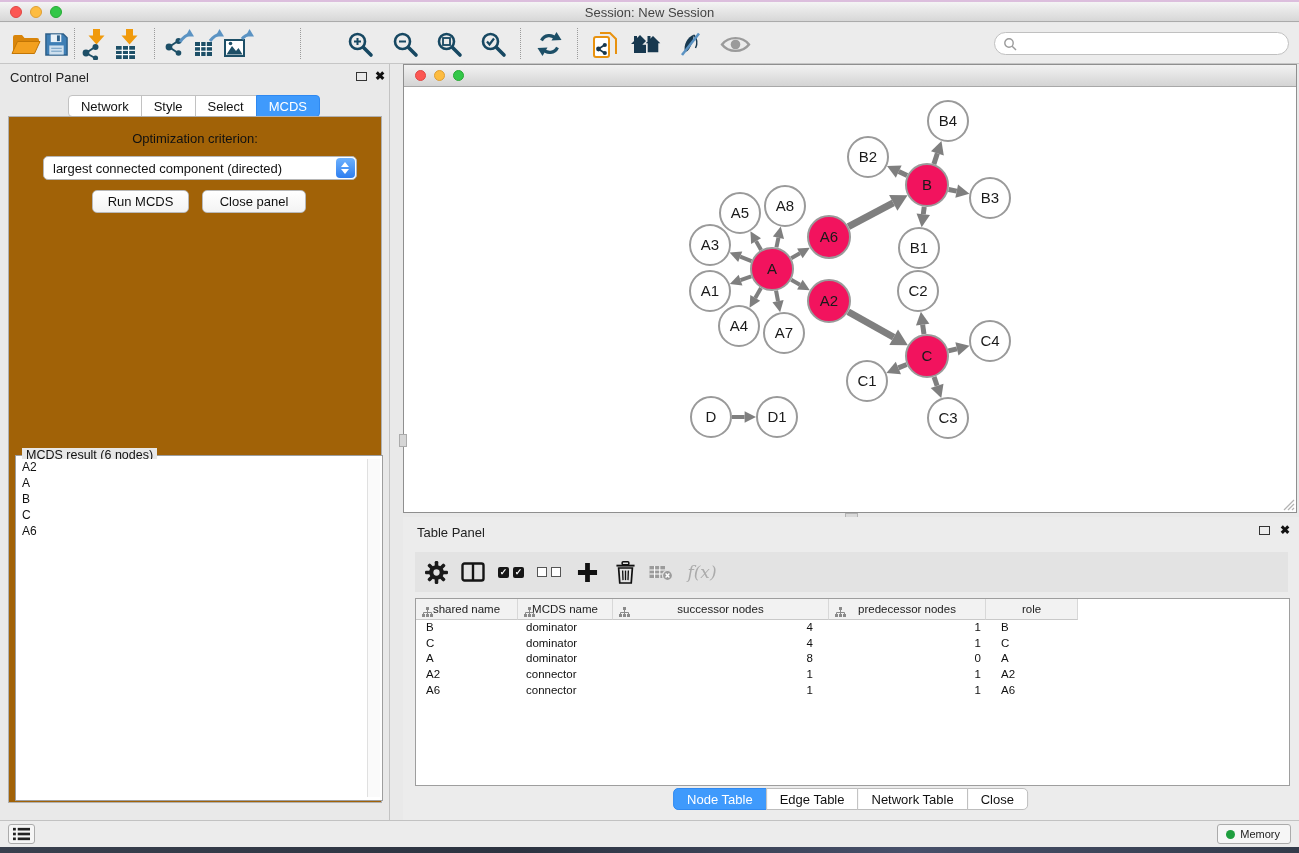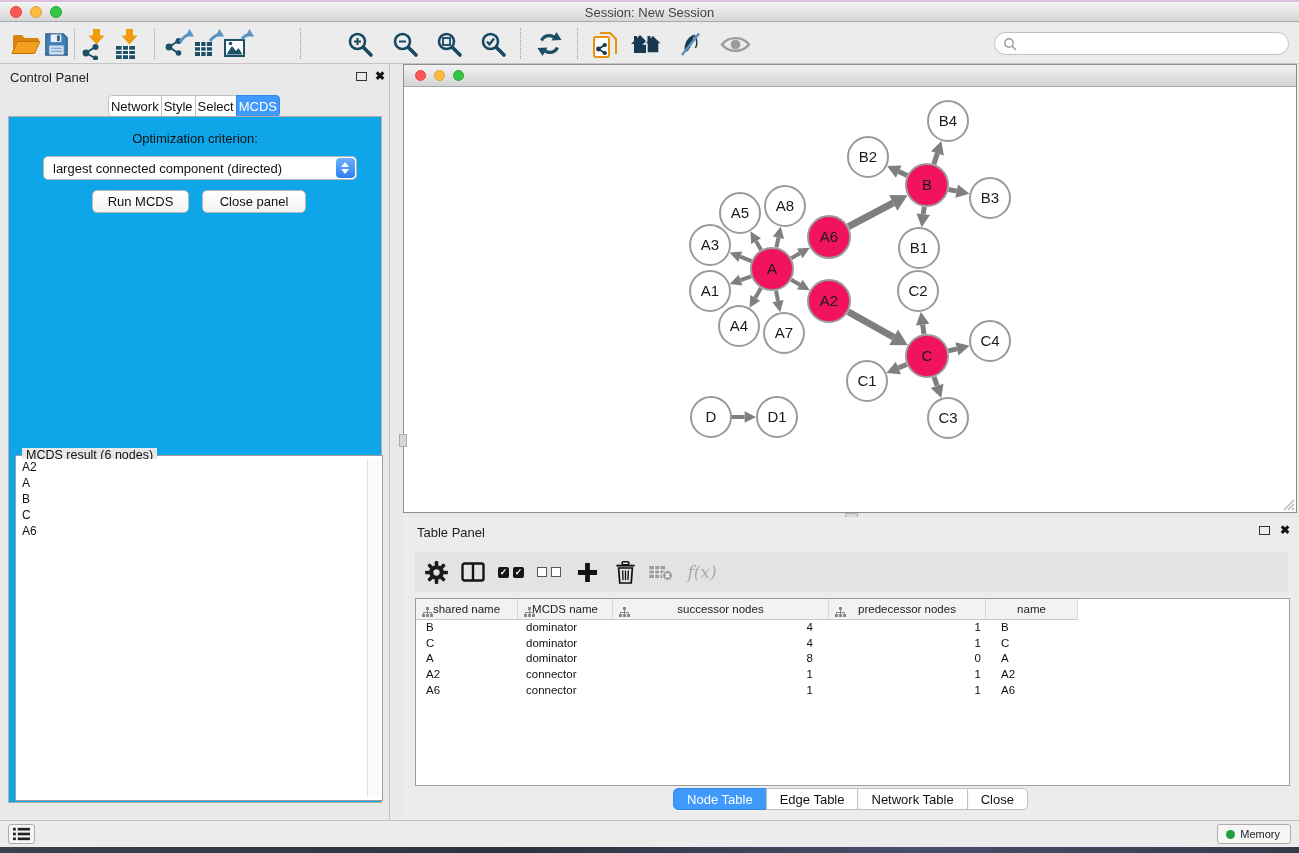--- a/index.html
+++ b/index.html
@@ -31,27 +31,27 @@
 
   
   .control-panel { position:absolute; left:0; top:64px; width:390px; height:756px;
     background:#e9e9e9; border-right:1px solid #c3c3c3; }
   .panel-title { position:absolute; left:10px; top:6px; font-size:13px; color:#222; }
   .float-box { display:inline-block; width:11px; height:9px; border:1.5px solid #333; background:transparent; }
   .panel-close { font-size:12px; font-weight:bold; color:#111; line-height:10px; }
   .cp-float { position:absolute; left:356px; top:8px; }
   .cp-close { position:absolute; left:375px; top:7px; }
   .cp-tabs { position:absolute; left:0; top:31px; width:100%; display:flex; justify-content:center; }
-  .cp-tab { height:22px; line-height:21px; padding:0 2px; background:#fff; color:#111;
+  .cp-tab { height:22px; line-height:21px; padding:0 12px; background:#fff; color:#111;
     border:1px solid #c2c2c2; font-size:13px; margin-left:-1px; }
   .cp-tab:first-child { border-radius:4px 0 0 4px; }
   .cp-tab:last-child { border-radius:0 4px 4px 0; }
   .cp-tab.active { background:#3f9afc; border-color:#2f89f1; color:#fff; }
   .cp-content { position:absolute; left:8px; top:52px; width:374px; height:687px;
-    background:#0ea5e9; border:1px solid #b0b0b0; }
+    background:#a16207; border:1px solid #b0b0b0; }
   .opt-label { position:absolute; left:0; top:14px; width:100%; text-align:center;
     font-size:13px; color:#111; }
   .mac-select { position:absolute; left:34px; top:39px; width:314px; height:24px;
     background:#fff; border:1px solid #b6b6b6; border-radius:5px; font-size:13px; color:#111; }
   .mac-select .val { position:absolute; left:9px; top:4px; }
   .mac-select .stepper { position:absolute; right:1px; top:1px; width:19px; height:20px;
     background:linear-gradient(#6cb1fe,#2e7ef0); border-radius:4px; }
   .mac-select .stepper .up { position:absolute; left:5px; top:4px; width:0; height:0;
     border-left:4.5px solid transparent; border-right:4.5px solid transparent; border-bottom:5px solid #fff; }
   .mac-select .stepper .down { position:absolute; left:5px; bottom:4px; width:0; height:0;
@@ -532,21 +532,21 @@
             </svg></span><span>successor nodes</span></div>
         <div class="th" style="width: 157px;"><span class="th-icon"><svg width="11" height="11" viewBox="0 0 11 11">
               <g fill="#8a8a8a">
                 <rect x="4" y="0" width="3" height="3"></rect>
                 <rect x="0" y="7" width="3" height="3"></rect>
                 <rect x="4" y="7" width="3" height="3"></rect>
                 <rect x="8" y="7" width="3" height="3"></rect>
               </g>
               <path d="M5.5 3 V5 M1.5 7 V5.5 H9.5 V7 M5.5 5 V7" stroke="#8a8a8a" stroke-width="1" fill="none"></path>
             </svg></span><span>predecessor nodes</span></div>
-        <div class="th" style="width: 92px;"><span>name</span></div>
+        <div class="th" style="width: 92px;"><span>role</span></div>
       </div>
     <div>
         <div class="trow">
           <div class="td" style="width: 102px; padding-left: 10px;">B</div>
           <div class="td" style="width: 95px; padding-left: 8px;">dominator</div>
           <div class="td" style="width: 216px; text-align: right; padding-right: 16px;">4</div>
           <div class="td" style="width: 157px; text-align: right; padding-right: 5px;">1</div>
           <div class="td" style="width: 92px; padding-left: 15px;">B</div>
         </div>
         <div class="trow">

